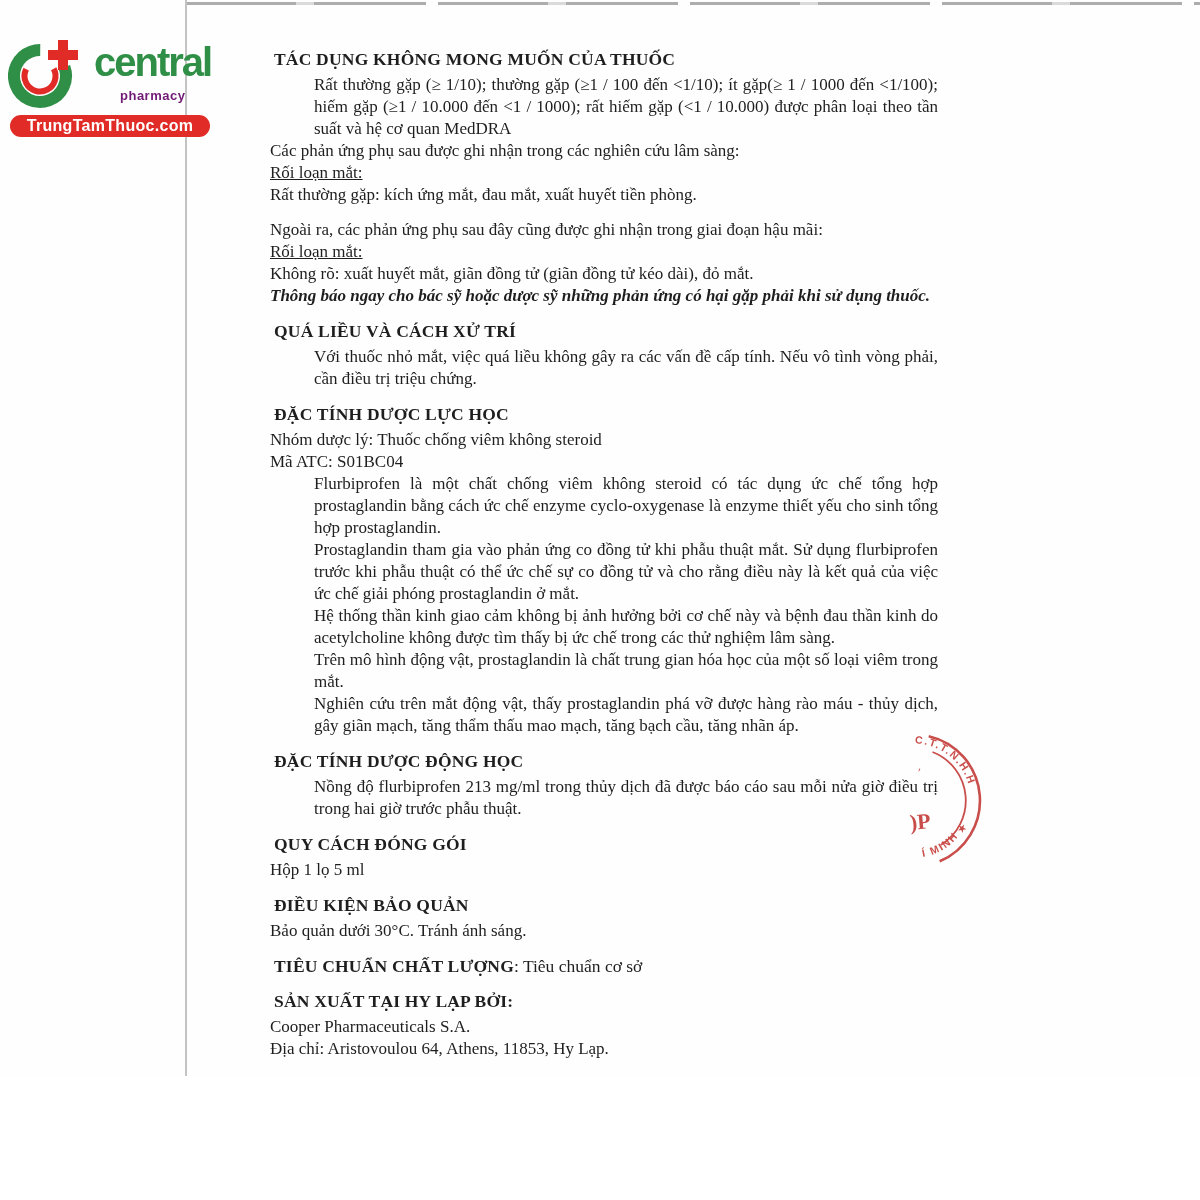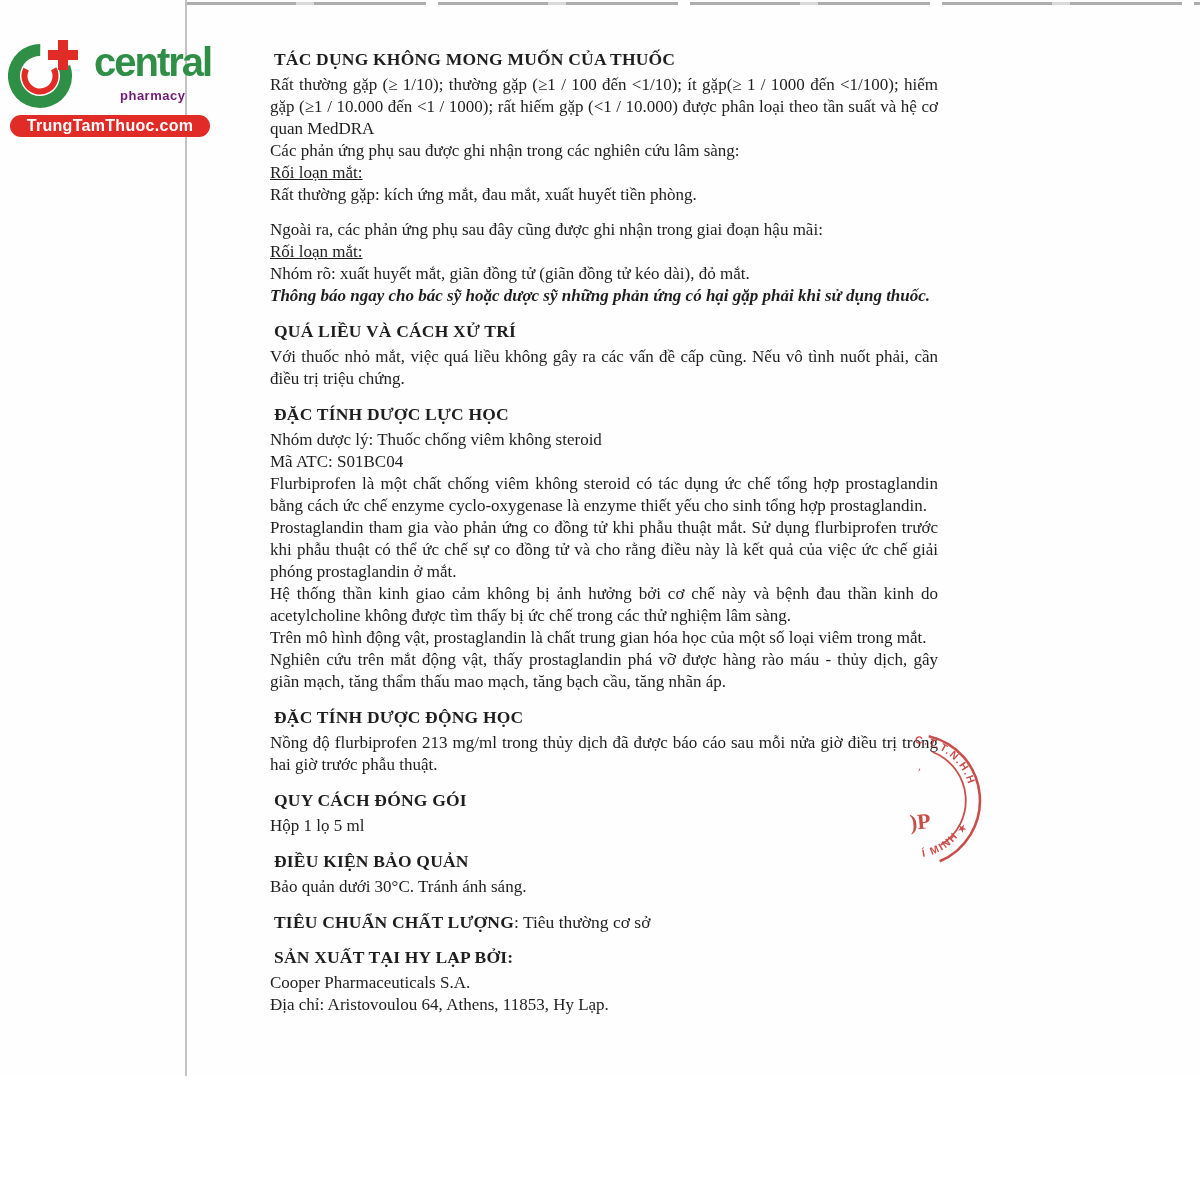--- a/index.html
+++ b/index.html
@@ -15,21 +15,21 @@
   .logo .brand{position:absolute;left:86px;top:4px;font-size:40px;font-weight:bold;letter-spacing:-2px;color:#2f8f47;}
   .logo .tagline{position:absolute;left:112px;top:52px;font-size:13px;font-weight:bold;color:#701a75;letter-spacing:.5px;}
   .logo .pill{position:absolute;left:2px;top:79px;width:200px;height:22px;background:#e02b27;border-radius:12px;
               color:#fff;font-size:16px;font-weight:bold;text-align:center;line-height:22px;letter-spacing:.3px;}
   
   .doc{position:absolute;left:270px;top:44px;width:668px;font-size:17px;line-height:22px;}
   .sec{margin:0 0 13px 0;}
   .heading{margin:4px;font-size:17.5px;line-height:22px;font-weight:bold;letter-spacing:.2px;}
   .heading .suffix{font-weight:normal;letter-spacing:0;}
   .para{margin:0;}
-  .justify{text-align:justify;}
+  .justify{text-align:justify;margin-left:44px;}
   .underline{text-decoration:underline;}
   .bold-italic{font-weight:bold;font-style:italic;}
   .bold{font-weight:normal;}
   
   .stamp{position:absolute;left:878px;top:716px;transform:rotate(-5deg);opacity:.92;}
   
   .footer{position:absolute;left:866px;top:1140px;font-size:17px;font-style:italic;color:#2b2b2b;}
 </style>
 </head>
 <body>
@@ -54,26 +54,26 @@
       <section class="sec">
         <h2 class="heading"><span>TÁC DỤNG KHÔNG MONG MUỐN  CỦA THUỐC</span></h2>
         <p class="para justify">Rất thường gặp (≥ 1/10); thường gặp (≥1 / 100 đến &lt;1/10); ít gặp(≥ 1 / 1000 đến &lt;1/100); hiếm gặp (≥1 / 10.000 đến &lt;1 / 1000); rất hiếm gặp (&lt;1 / 10.000) được phân loại theo tần suất và hệ cơ quan MedDRA</p>
         <p class="para normal">Các phản ứng phụ sau được ghi nhận trong các nghiên cứu lâm sàng:</p>
         <p class="para underline">Rối loạn mắt:</p>
         <p class="para normal">Rất thường gặp: kích ứng mắt, đau mắt, xuất huyết tiền phòng.</p>
       </section>
       <section class="sec">
         <p class="para normal">Ngoài ra, các phản ứng phụ sau đây cũng được ghi nhận trong giai đoạn hậu mãi:</p>
         <p class="para underline">Rối loạn mắt:</p>
-        <p class="para normal">Nhóm rõ: xuất huyết mắt, giãn đồng tử (giãn đồng tử kéo dài), đỏ mắt.</p>
+        <p class="para normal">Không rõ: xuất huyết mắt, giãn đồng tử (giãn đồng tử kéo dài), đỏ mắt.</p>
         <p class="para bold-italic">Thông báo ngay cho bác sỹ hoặc dược sỹ những phản ứng có hại gặp phải khi sử dụng thuốc.</p>
       </section>
       <section class="sec">
         <h2 class="heading"><span>QUÁ LIỀU VÀ CÁCH XỬ TRÍ</span></h2>
-        <p class="para justify">Với thuốc nhỏ mắt, việc quá liều không gây ra các vấn đề cấp cũng. Nếu vô tình nuốt phải, cần điều trị triệu chứng.</p>
+        <p class="para justify">Với thuốc nhỏ mắt, việc quá liều không gây ra các vấn đề cấp tính. Nếu vô tình vòng phải, cần điều trị triệu chứng.</p>
       </section>
       <section class="sec">
         <h2 class="heading"><span>ĐẶC TÍNH DƯỢC LỰC HỌC</span></h2>
         <p class="para normal">Nhóm dược lý: Thuốc chống viêm không steroid</p>
         <p class="para normal">Mã ATC: S01BC04</p>
         <p class="para justify">Flurbiprofen là một chất chống viêm không steroid có tác dụng ức chế tổng hợp prostaglandin bằng cách ức chế enzyme cyclo-oxygenase là enzyme thiết yếu cho sinh tổng hợp prostaglandin.</p>
         <p class="para justify">Prostaglandin tham gia vào phản ứng co đồng tử khi phẫu thuật mắt. Sử dụng flurbiprofen trước khi phẫu thuật có thể ức chế sự co đồng tử và cho rằng điều này là kết quả  của việc ức chế giải phóng prostaglandin ở mắt.</p>
         <p class="para justify">Hệ thống thần kinh giao cảm không bị ảnh hưởng bởi cơ chế này và bệnh đau thần kinh do acetylcholine không được tìm thấy bị ức chế trong các thử nghiệm lâm sàng.</p>
         <p class="para justify">Trên mô hình động vật, prostaglandin là chất trung gian hóa học của một số loại viêm trong mắt.</p>
         <p class="para justify">Nghiên cứu trên mắt động vật, thấy prostaglandin phá vỡ được hàng rào máu - thủy dịch, gây giãn mạch, tăng thẩm thấu mao mạch, tăng bạch cầu, tăng nhãn áp.</p>
@@ -84,21 +84,21 @@
       </section>
       <section class="sec">
         <h2 class="heading"><span>QUY CÁCH ĐÓNG GÓI</span></h2>
         <p class="para normal">Hộp 1 lọ 5 ml</p>
       </section>
       <section class="sec">
         <h2 class="heading"><span>ĐIỀU KIỆN BẢO QUẢN</span></h2>
         <p class="para normal">Bảo quản dưới 30°C. Tránh ánh sáng.</p>
       </section>
       <section class="sec">
-        <h2 class="heading"><span>TIÊU CHUẨN CHẤT LƯỢNG</span><span class="suffix">: Tiêu thường cơ sở</span></h2>
+        <h2 class="heading"><span>TIÊU CHUẨN CHẤT LƯỢNG</span><span class="suffix">: Tiêu chuẩn cơ sở</span></h2>
       </section>
       <section class="sec">
         <h2 class="heading"><span>SẢN XUẤT TẠI HY LẠP BỞI:</span></h2>
         <p class="para bold">Cooper Pharmaceuticals S.A.</p>
         <p class="para normal">Địa chỉ: Aristovoulou 64, Athens, 11853, Hy Lạp.</p>
       </section>
     </main>
 
   <svg class="stamp" width="130" height="170" viewBox="0 0 130 170">
     <defs>

